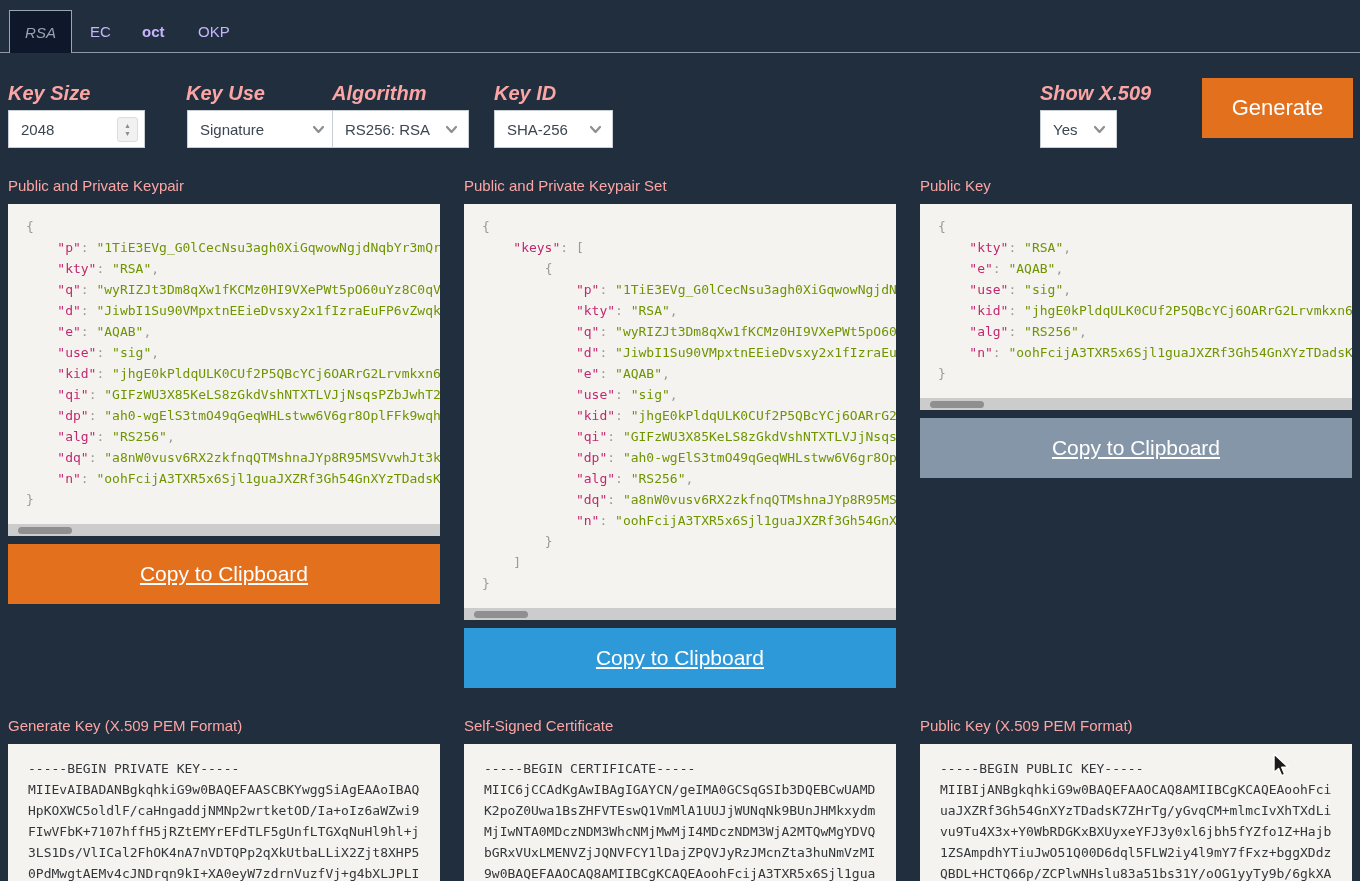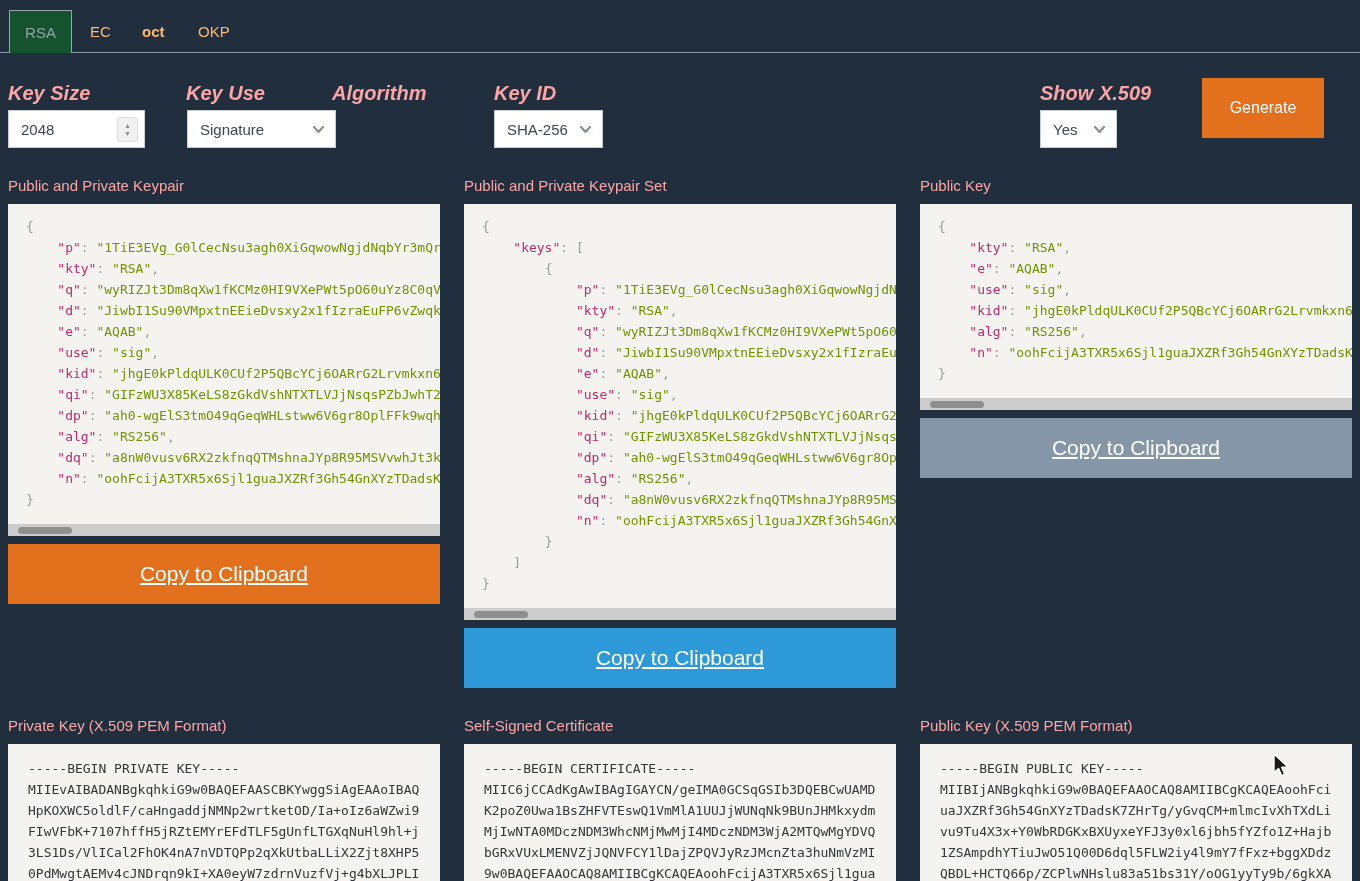--- a/index.html
+++ b/index.html
@@ -4,34 +4,34 @@
 <style>
   * { margin:0; padding:0; box-sizing:border-box; }
   html,body { width:1360px; height:881px; overflow:hidden; }
   body { background:#202e3d; font-family:"Liberation Sans", sans-serif; position:relative; }
   .page { position:absolute; inset:0; width:1360px; height:881px; }
 
   
   .tabbar { position:absolute; left:0; top:0; width:1360px; height:53px; }
   .tabbar .baseline { position:absolute; left:0; right:0; bottom:0; height:1px; background:#8d99a5; }
   .tab { position:absolute; top:10px; height:43px; display:flex; align-items:center; justify-content:center;
-         font-size:15px; color:#fdba74; cursor:pointer; padding:0 16px; }
-  .tab.active { background:#14532d; border:1px solid #9aa5b0; border-bottom:none; color:#97a3ae; z-index:2; }
+         font-size:15px; color:#c4b5fd; cursor:pointer; padding:0 16px; }
+  .tab.active { background:#0f172a; border:1px solid #9aa5b0; border-bottom:none; color:#97a3ae; z-index:2;font-style:italic; }
 
   
   .ctl-label { position:absolute; font-size:20px; font-weight:bold; color:#fca5a5; top:82px;font-style:italic; }
   .ctl-box { position:absolute; top:110px; height:38px; background:#ffffff; border:1px solid #c9ced3;
              display:flex; align-items:center; font-size:15px; color:#3b4652; padding:8px 12px; }
   .spinner { position:absolute; right:6px; top:6px; width:21px; height:25px; background:#f1f1f1;
              border:1px solid #dcdcdc; border-radius:3px; display:flex; flex-direction:column;
              align-items:center; justify-content:center; gap:1px; color:#8a8f94; font-size:7px; line-height:7px; }
   .chev { position:absolute; right:11px; top:13px; width:11px; height:11px; }
   .chev svg { display:block; }
-  .btn-generate { position:absolute; left:1202px; top:78px; width:122px; height:60px; background:#e2701d;
-                  color:#ffffff; font-size:16px; display:flex; align-items:center; justify-content:center; cursor:pointer; }
+  .btn-generate { position:absolute; left:1202px; top:78px; width:151px; height:60px; background:#e2701d;
+                  color:#ffffff; font-size:22px; display:flex; align-items:center; justify-content:center; cursor:pointer; }
 
   
   .sec-title { position:absolute; font-size:15px; color:#fca5a5; }
   .codebox { position:absolute; background:#f4f3ef; overflow:hidden; }
   .codebox pre { font-family:"DejaVu Sans Mono", monospace; font-size:13px; line-height:21px;
                  white-space:pre; padding:12px 0 0 18px; color:#9a9a9a; }
   .codebox pre .k { color:#c2286f; }
   .codebox pre .s { color:#6f9400; }
   .codebox pre .pu { color:#9a9a9a; }
   .hscroll { position:absolute; left:0; bottom:0; width:100%; height:12px; background:#cccccc; }
@@ -85,22 +85,30 @@
 
   <div class="ctl-box" style="left:187px;width:149px;">
     <span>Signature</span>
     <span class="chev">
       <svg width="11" height="11" viewBox="0 0 11 11">
           <path d="M1 3 L5.5 8 L10 3" fill="none" stroke="#8a8f94" stroke-width="2.2" stroke-linecap="round" stroke-linejoin="round"></path>
         </svg>
     </span>
   </div>
 
-
-  <div class="ctl-box" style="left:494px;width:109px;">
+  <div class="ctl-box" style="left:332px;width:137px;">
+    <span style="overflow:hidden;white-space:nowrap;width:88px;">RS256: RSA</span>
+    <span class="chev">
+      <svg width="11" height="11" viewBox="0 0 11 11">
+          <path d="M1 3 L5.5 8 L10 3" fill="none" stroke="#8a8f94" stroke-width="2.2" stroke-linecap="round" stroke-linejoin="round"></path>
+        </svg>
+    </span>
+  </div>
+
+  <div class="ctl-box" style="left:494px;width:119px;">
     <span>SHA-256</span>
     <span class="chev">
       <svg width="11" height="11" viewBox="0 0 11 11">
           <path d="M1 3 L5.5 8 L10 3" fill="none" stroke="#8a8f94" stroke-width="2.2" stroke-linecap="round" stroke-linejoin="round"></path>
         </svg>
     </span>
   </div>
 
   <div class="ctl-box" style="left:1040px;width:77px;">
     <span>Yes</span>
@@ -170,21 +178,21 @@
     <span class="k">"kid"</span><span class="pu">: </span><span class="s">"jhgE0kPldqULK0CUf2P5QBcYCj6OARrG2Lrvmkxn6es"</span>
     <span class="k">"alg"</span><span class="pu">: </span><span class="s">"RS256"</span><span class="pu">,</span>
     <span class="k">"n"</span><span class="pu">: </span><span class="s">"oohFcijA3TXR5x6Sjl1guaJXZRf3Gh54GnXYzTDadsK7ZHrTg"</span>
 <span class="pu">}</span></pre>
     <div class="hscroll">
         <div class="thumb"></div>
       </div>
   </div>
   <div class="copy-btn copy-gray" style="left:920px;top:418px;width:432px;">Copy to Clipboard</div>
 
-  <div class="sec-title" style="left:8px;top:717px;">Private Key (X.509 PEM Format)</div>
+  <div class="sec-title" style="left:8px;top:717px;">Generate Key (X.509 PEM Format)</div>
   <div class="pembox" style="left:8px;top:744px;width:432px;">
     <pre>-----BEGIN PRIVATE KEY-----
 MIIEvAIBADANBgkqhkiG9w0BAQEFAASCBKYwggSiAgEAAoIBAQ
 HpKOXWC5oldlF/caHngaddjNMNp2wrtketOD/Ia+oIz6aWZwi9
 FIwVFbK+7107hffH5jRZtEMYrEFdTLF5gUnfLTGXqNuHl9hl+j
 3LS1Ds/VlICal2FhOK4nA7nVDTQPp2qXkUtbaLLiX2Zjt8XHP5
 0PdMwgtAEMv4cJNDrqn9kI+XA0eyW7zdrnVuzfVj+g4bXLJPLI</pre>
   </div>
 
   <div class="sec-title" style="left:464px;top:717px;">Self-Signed Certificate</div>

